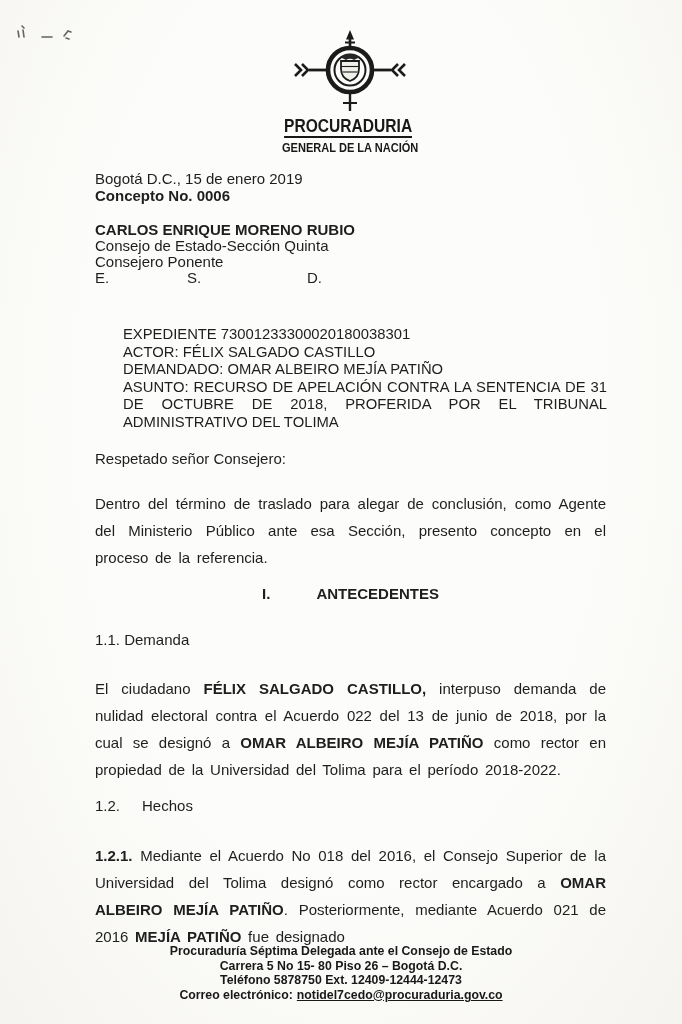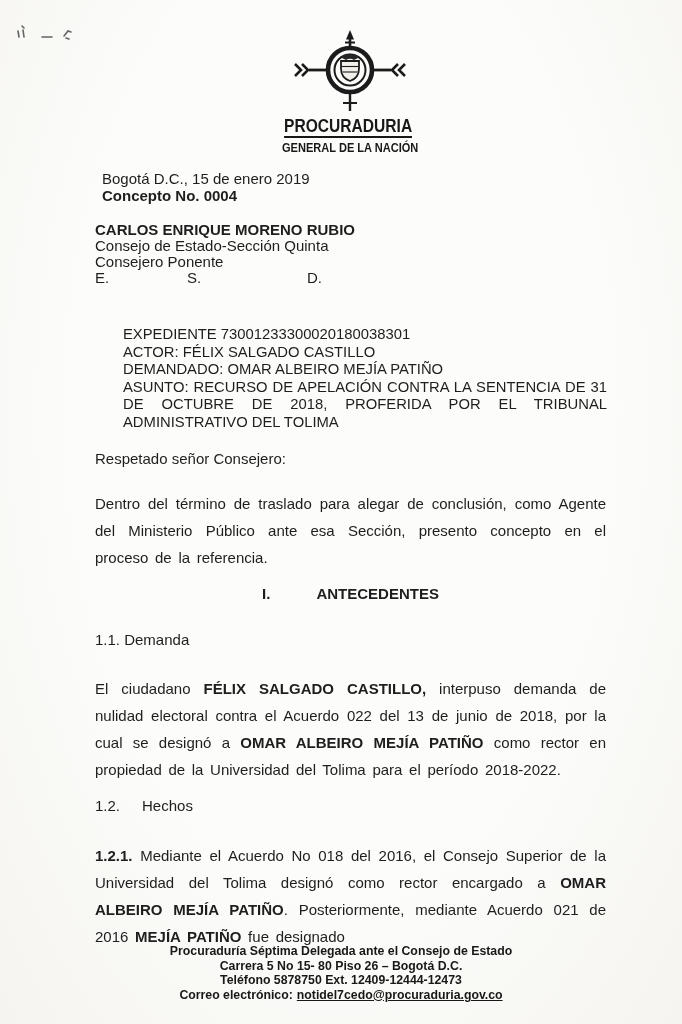--- a/index.html
+++ b/index.html
@@ -39,21 +39,21 @@
     font-weight: 700; font-size: 13px;
     transform: scaleX(.85); transform-origin: center;
     color: #181818; line-height: 1.05; white-space: nowrap;
   }
 
   
   .abs { position: absolute; }
   .fs   { font-size: 15px; }
   .b    { font-weight: 700; }
 
-  .date-block { left: 102px; top: 170px; width: 400px; line-height: 17px; }
+  .date-block { left: 95px; top: 170px; width: 400px; line-height: 17px; }
   .recipient-block { left: 95px; top: 222px; width: 420px; line-height: 16px; }
   .esd-row { position: relative; height: 16px; }
   .esd-row span { position: absolute; top: 0; }
   .esd-e { left: 0; }
   .esd-s { left: 92px; }
   .esd-d { left: 212px; }
 
   .case-block {
     left: 123px; top: 326px; width: 484px;
     font-weight: 400; font-size: 14.8px; line-height: 17.6px;
@@ -133,21 +133,21 @@
         <line x1="56.5" y1="36.5" x2="73.5" y2="36.5" stroke-width="1.1"></line>
         <line x1="57.5" y1="42" x2="72.5" y2="42" stroke-width="1.1"></line>
       </g>
     </svg>
     <div class="lh-name">PROCURADURIA</div><br>
     <div class="lh-sub">GENERAL DE LA NACIÓN</div>
   </div>
 
   <div class="abs fs date-block">
     <div>Bogotá D.C., 15 de enero 2019</div>
-    <div class="b">Concepto No. 0004</div>
+    <div class="b">Concepto No. 0006</div>
   </div>
 
   <div class="abs fs recipient-block">
     <div class="b">CARLOS ENRIQUE MORENO RUBIO</div>
     <div>Consejo de Estado-Sección Quinta</div>
     <div>Consejero Ponente</div>
     <div class="esd-row">
       <span class="esd-e">E.</span>
       <span class="esd-s">S.</span>
       <span class="esd-d">D.</span>

